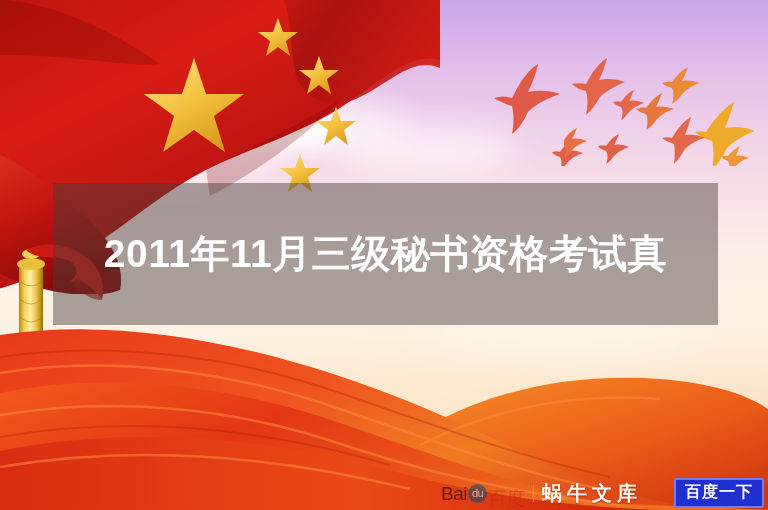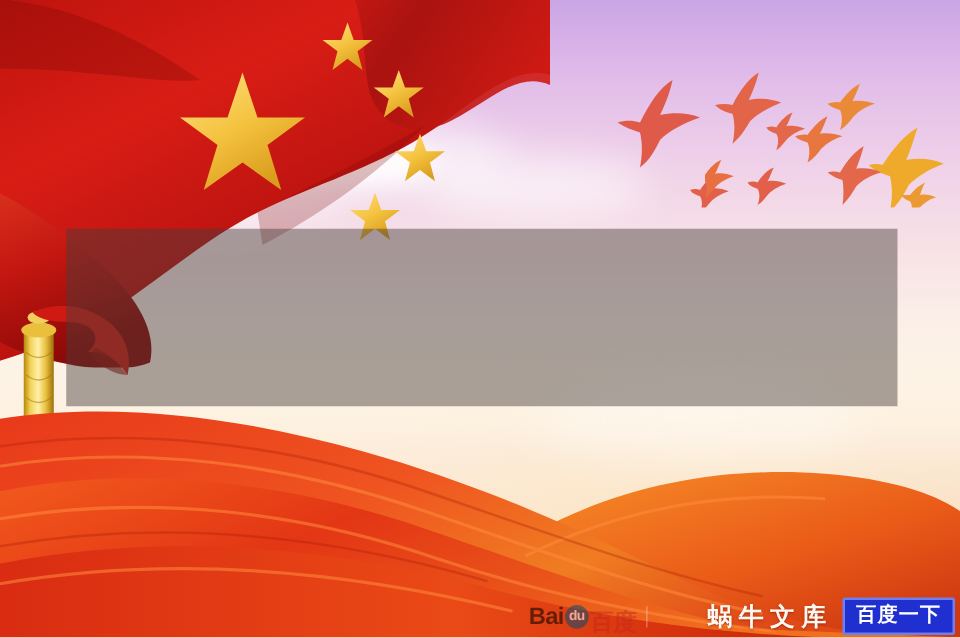--- a/index.html
+++ b/index.html
@@ -73,41 +73,41 @@
   }
 
   
   .watermark{
     position:absolute;right:0;bottom:0;height:34px;
     display:flex;align-items:center;gap:8px;
     padding-right:4px;
   }
   .baidu-logo{
     display:flex;align-items:center;opacity:.55;
-    font-weight:bold;font-size:19px;line-height:19px;
+    font-weight:normal;font-size:19px;line-height:19px;
     letter-spacing:-.5px;
   }
   .baidu-paw{
     width:19px;height:19px;border-radius:50%;background:#0c4a6e;
     color:#fff;font-size:11px;display:flex;align-items:center;justify-content:center;
     margin:0 1px;position:relative;
   }
   .baidu-cn{color:#c0261f;opacity:.8;margin-top:10px;}
   .wm-sep{width:1px;height:17px;background:rgba(255,255,255,.35);}
   .wm-brand{
     color:#fff8f2;font-size:20px;font-weight:bold;letter-spacing:5px;
     text-shadow:0 1px 2px rgba(120,20,0,.55);
     font-family:"DejaVu Sans","Liberation Sans",sans-serif;
-    margin-left:40px;
   }
   .wm-btn{
     background:#1f2fd0;border:2px solid #6f7ff0;color:#fff;
     font-size:16px;font-weight:bold;letter-spacing:1px;
     padding:2px 9px 3px;border-radius:2px;
     font-family:"DejaVu Sans","Liberation Sans",sans-serif;
+    margin-left:24px;
   }
 </style>
 </head>
 <body>
 
 <div id="stage">
 
   <div class="sky"></div>
   <div class="sky-warm"></div>
 
@@ -283,20 +283,21 @@
     </g>
     <g fill="#e3674a">
       <path d="M127,56 C131,50 135,46 140,44 C138,48 137,52 135,55 C140,54 145,55 150,57 C144,59 139,62 136,65 C133,68 131,72 127,74 C129,69 129,64 127,61 C124,60 121,59 119,56 C122,55 125,55 127,56 Z"></path>
     </g>
     <g fill="#e3674a">
       <path d="M178,92 C184,82 190,75 197,71 C195,78 193,84 191,89 C198,88 205,89 211,92 C203,94 196,98 191,103 C188,108 185,113 180,118 C181,111 181,104 180,98 C176,97 172,95 168,92 C171,91 175,91 178,92 Z"></path>
     </g>
   </svg>
 
   <div class="title-band">
+    <div class="title-line">2011年11月三级秘书资格考试真</div>
   </div>
 
   <div class="watermark">
     <div class="baidu-logo">
       <span>Bai</span>
       <span class="baidu-paw">du</span>
       <span class="baidu-cn">百度</span>
     </div>
     <div class="wm-sep"></div>
     <div class="wm-brand">蜗牛文库</div>

